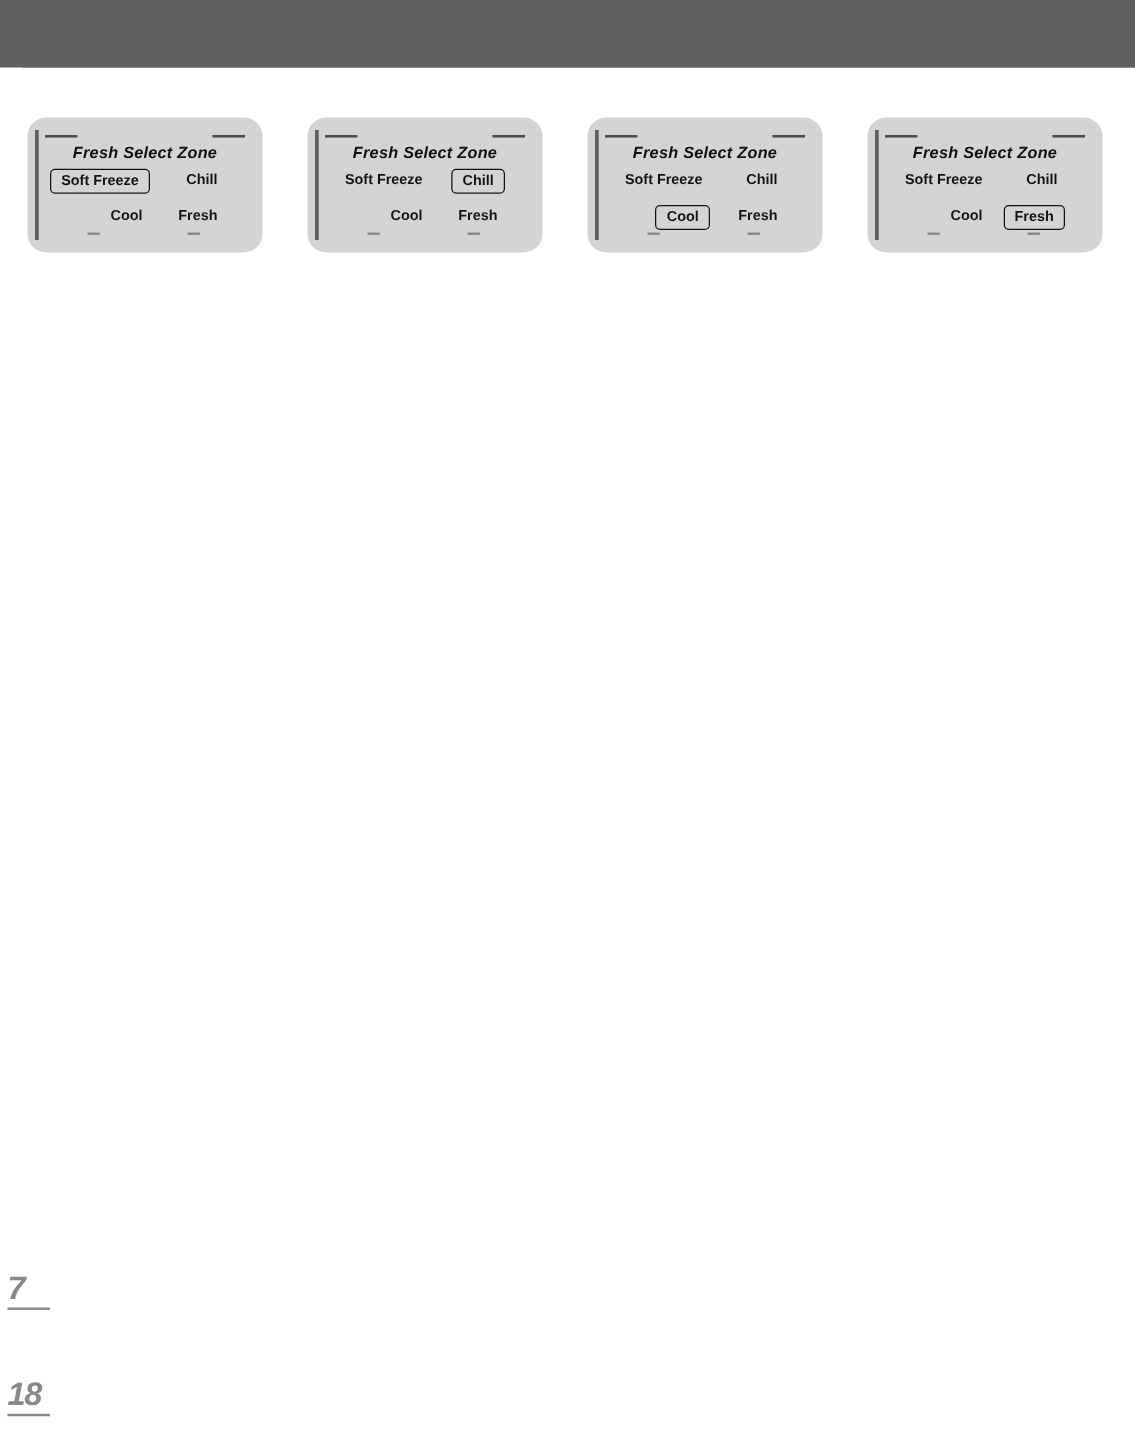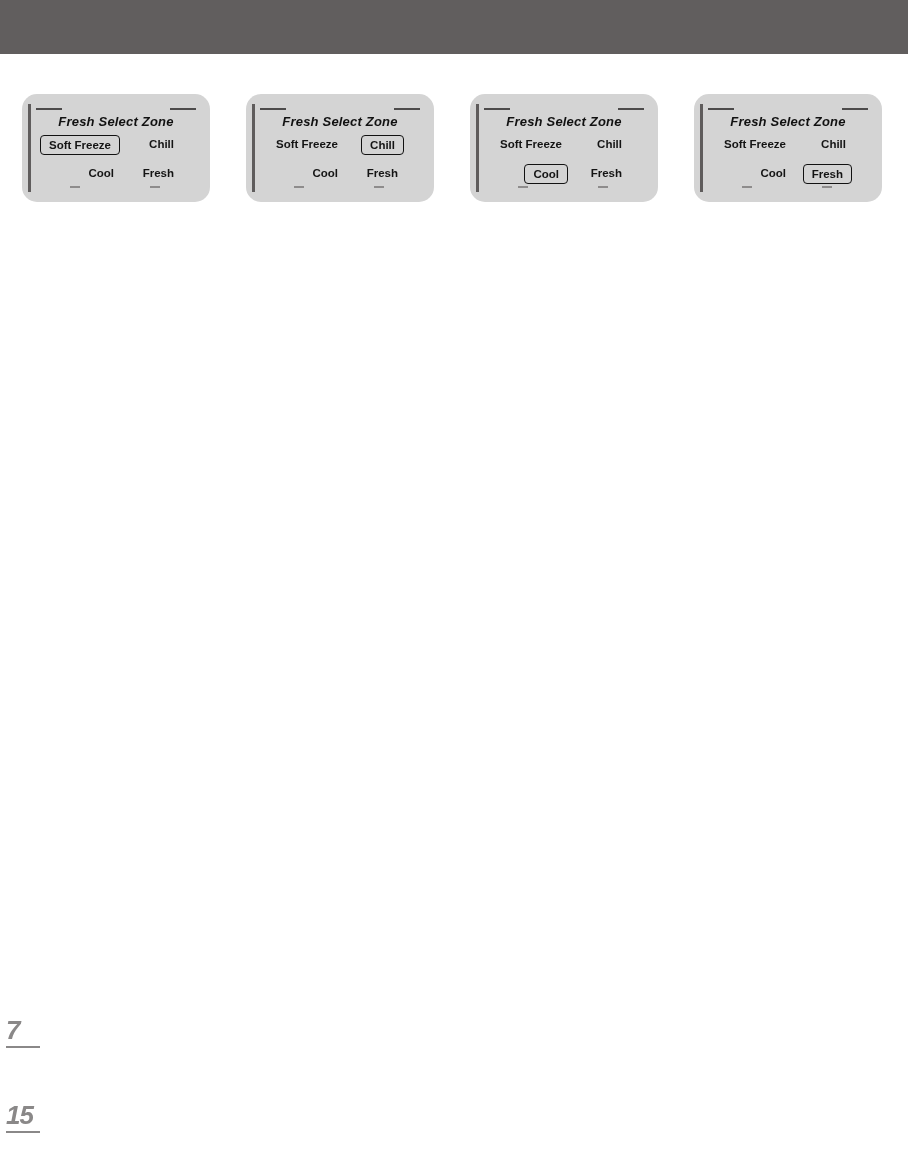--- a/index.html
+++ b/index.html
@@ -238,14 +238,14 @@
     </div>
     <div class="tick tick-a"></div>
     <div class="tick tick-b"></div>
   </div>
 
 </div>
 
 <div class="footnote fn-13">7</div>
 <div class="footnote-underline fn-13-line"></div>
 
-<div class="footnote fn-14">15</div>
+<div class="footnote fn-14">18</div>
 <div class="footnote-underline fn-14-line"></div>
 
 </body></html>

